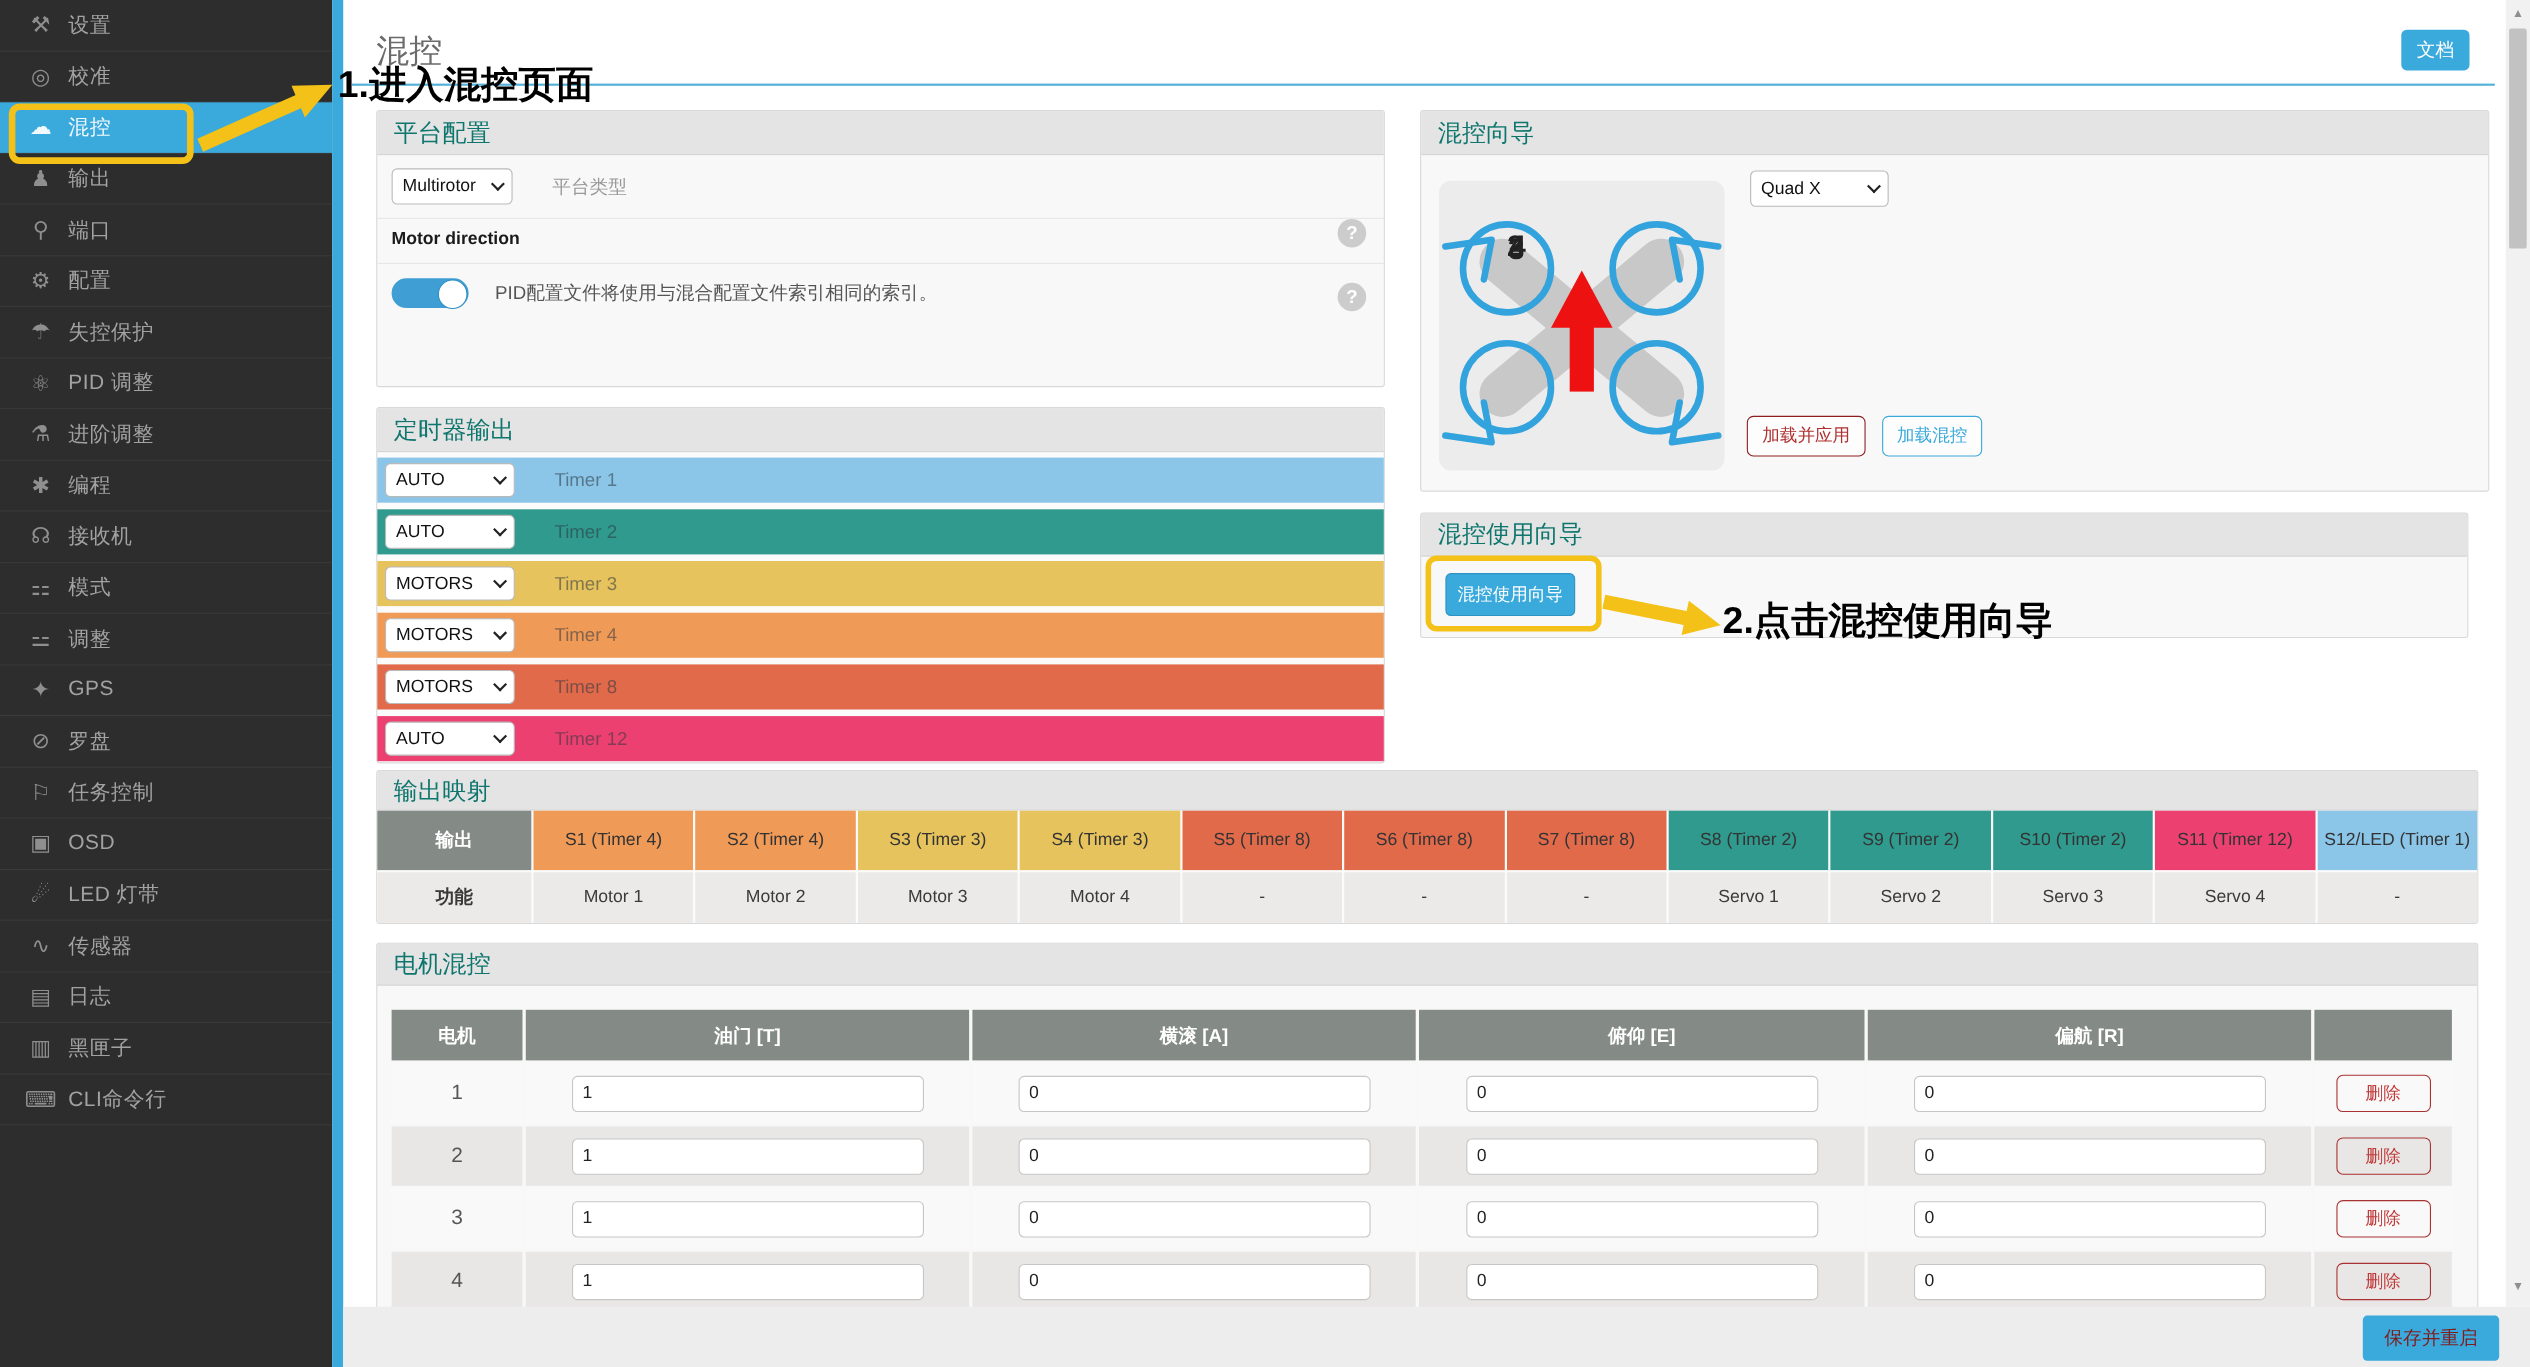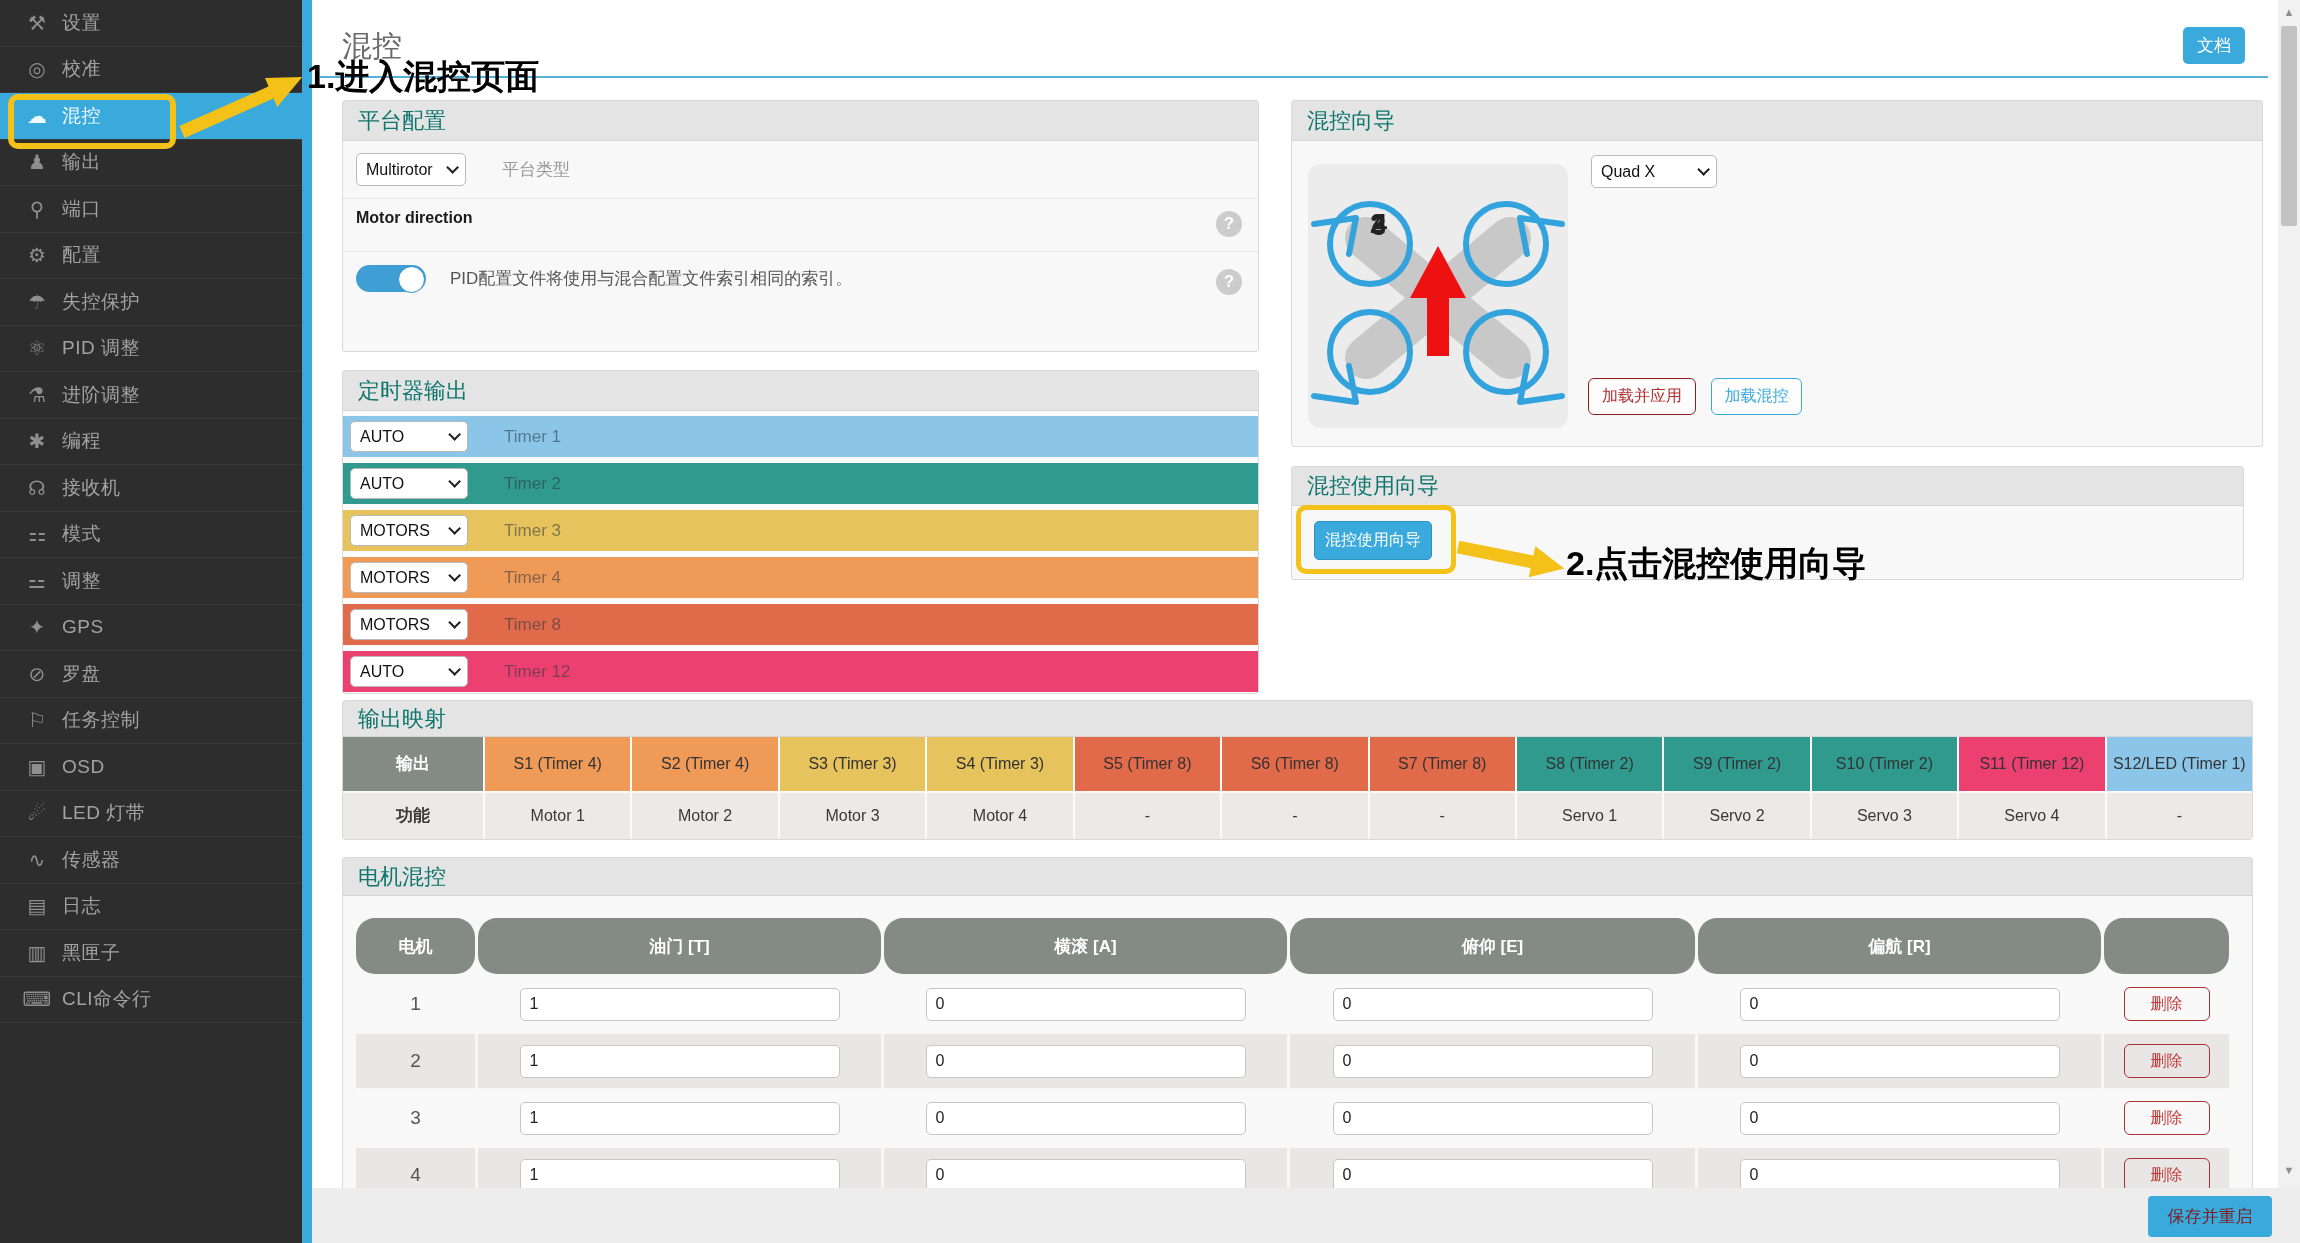--- a/index.html
+++ b/index.html
@@ -32,21 +32,21 @@
   .panel-head { height:40px; background:#e4e4e4; border-bottom:1px solid #d5d5d5; display:flex; align-items:center; padding-left:15px; font-size:22px; color:#0f766e; }
 
   
   #platform-panel { left:342px; top:100px; width:917px; height:252px; }
   .pf-row1 { height:58px; border-bottom:1px solid #e6e6e6; display:flex; align-items:center; padding-left:13px; }
   .fake-select { background:#fff; border:1px solid #b9b9b9; border-radius:5px; height:33px; display:flex; align-items:center; justify-content:space-between; padding:0 10px 0 9px; font-size:16px; color:#111; cursor:pointer; }
   .fake-select .chev { width:9px; height:9px; border-right:2px solid #222; border-bottom:2px solid #222; transform:rotate(45deg) translateY(-3px); margin-left:8px; }
   #platform-select { width:110px; }
   .pf-type-label { margin-left:36px; font-size:17px; color:#999; }
   .pf-mid { padding:10px 13px 12px 13px; border-bottom:1px solid #e6e6e6; position:relative; }
-  .motor-dir-title { font-size:16px; font-weight:bold; color:#1a1a1a; margin-bottom:12px; }
+  .motor-dir-title { font-size:16px; font-weight:bold; color:#1a1a1a; margin-bottom:0; }
   .radio-row { display:flex; align-items:center; height:30px; cursor:pointer; }
   .radio { width:18px; height:18px; border-radius:50%; border:2px solid #9a9a9a; margin-right:10px; background:#fff; position:relative; }
   .radio.checked { border-color:#2492d8; }
   .radio.checked::after { content:""; position:absolute; left:3px; top:3px; width:8px; height:8px; border-radius:50%; background:#2492d8; }
   .radio-label { font-size:17px; color:#4a4a4a; }
   .help-icon { position:absolute; right:16px; width:26px; height:26px; border-radius:50%; background:#ccc; color:#fff; font-size:17px; font-weight:bold; text-align:center; line-height:26px; cursor:pointer; }
   .pf-toggle-row { padding:13px 13px; display:flex; align-items:center; position:relative; }
   .toggle { width:70px; height:27px; border-radius:14px; background:#3f9fd4; position:relative; cursor:pointer; flex:0 0 auto; }
   .toggle::after { content:""; position:absolute; right:1px; top:1px; width:25px; height:25px; background:#fff; border:1px solid #2e8fc6; border-radius:50%; }
   .toggle-label { margin-left:24px; font-size:17px; color:#555; }
@@ -78,21 +78,21 @@
   #outmap-grid { display:grid; grid-template-columns:140px repeat(12,1fr); gap:2px; background:#fbfbfb; }
   .om-cell { display:flex; align-items:center; justify-content:center; text-align:center; font-size:16px; color:#333; line-height:1.2; }
   .om-label { background:#848b87; color:#fff; font-size:17px; font-weight:bold; }
   .om-out { height:54px; }
   .om-func { height:46px; background:#eceae9; color:#3a3a3a; }
 
   
   #motor-panel { left:342px; top:857px; width:1911px; height:340px; }
   #motor-panel .panel-head { height:38px; }
   #motor-grid { margin:22px 13px 0 13px; display:grid; grid-template-columns:119px 403px 403px 405px 403px 125px; gap:3px; }
-  .mm-head { height:56px; background:#848b87; color:#fff; font-size:17px; font-weight:bold; display:flex; align-items:center; justify-content:center;border-radius:19px; }
+  .mm-head { height:46px; background:#848b87; color:#fff; font-size:17px; font-weight:bold; display:flex; align-items:center; justify-content:center; }
   .mm-cell { height:54px; display:flex; align-items:center; justify-content:center; }
   .mm-row-odd  { background:#f9f9f9; }
   .mm-row-even { background:#e9e7e6; }
   .mm-index { font-size:19px; color:#555; }
   .mm-input { width:320px; height:33px; border:1px solid #c6c6c6; border-radius:5px; padding-left:9px; font-size:16px; color:#222; background:#fff; font-family:inherit; }
   .mm-del-btn { width:86px; height:34px; background:transparent; border:1px solid #a93232; border-radius:6px; color:#c23b3b; font-size:16px; cursor:pointer; }
 
   
   #footer-bar { position:absolute; left:312px; top:1188px; width:1988px; height:55px; background:#ededed; z-index:8; }
   #save-btn { position:absolute; right:28px; top:8px; width:124px; height:41px; background:#3aa9dc; color:#7f1d1d; border:none; border-radius:4px; font-size:17px; cursor:pointer; }

